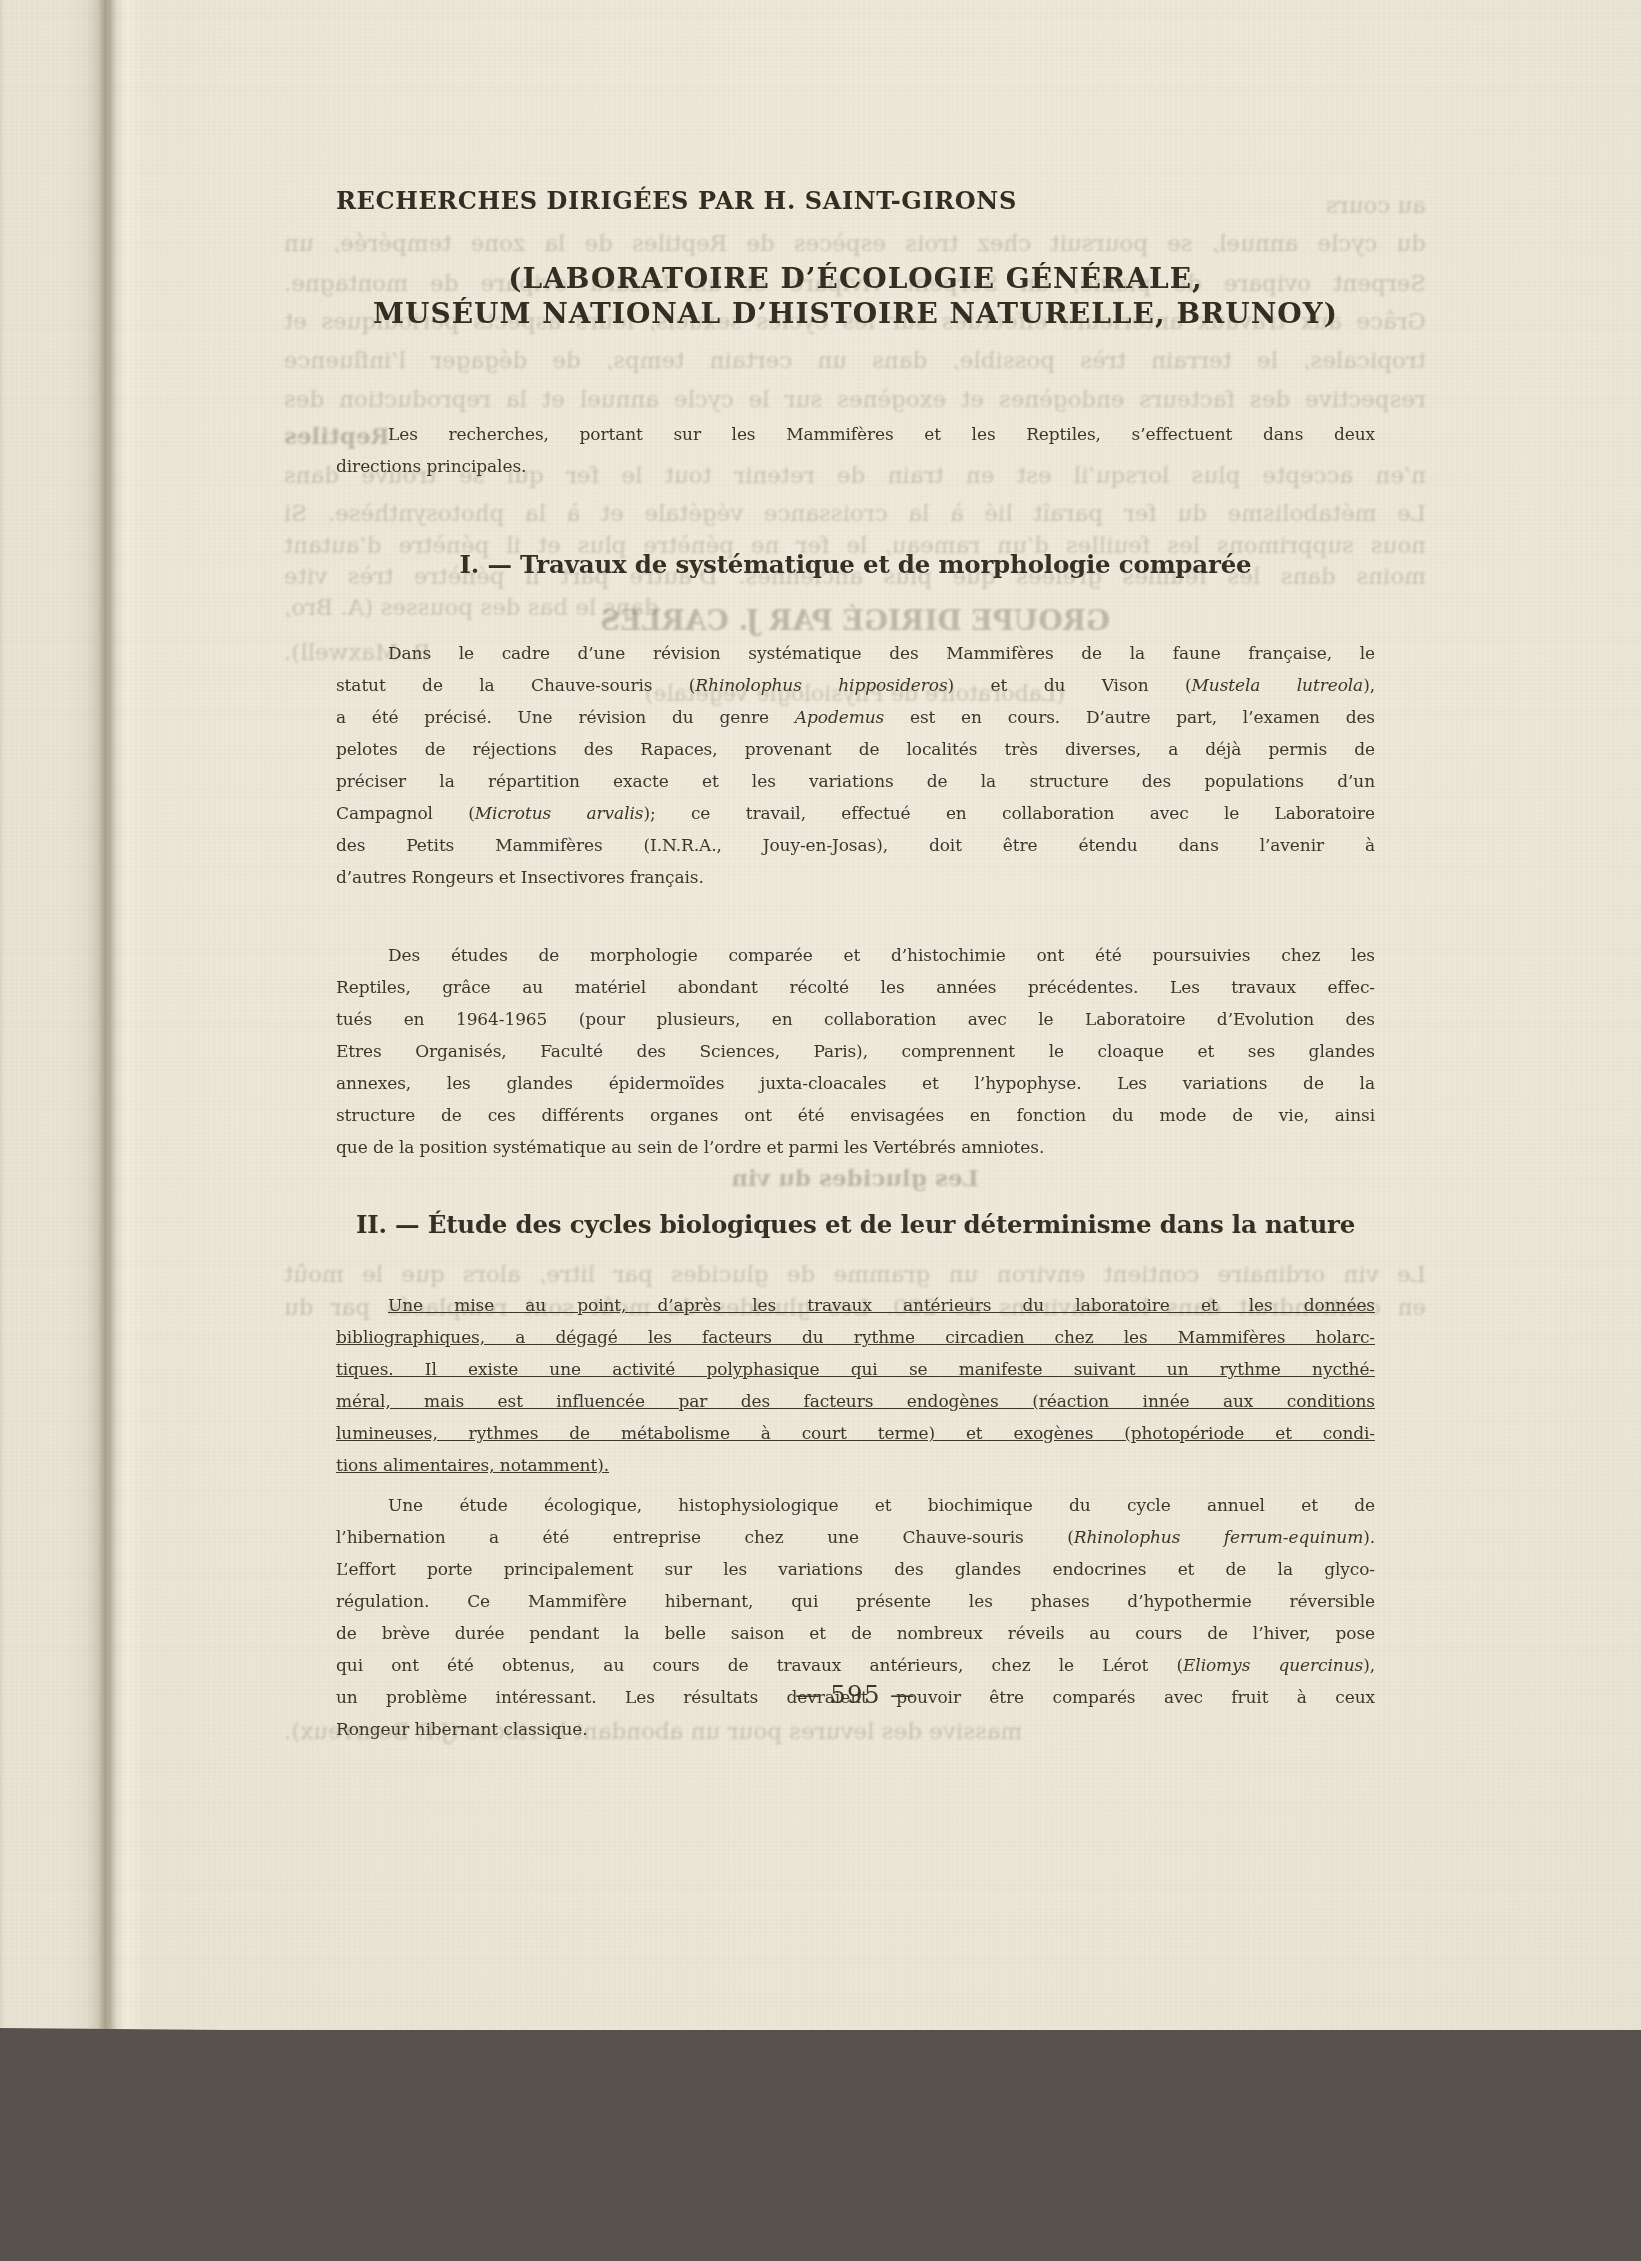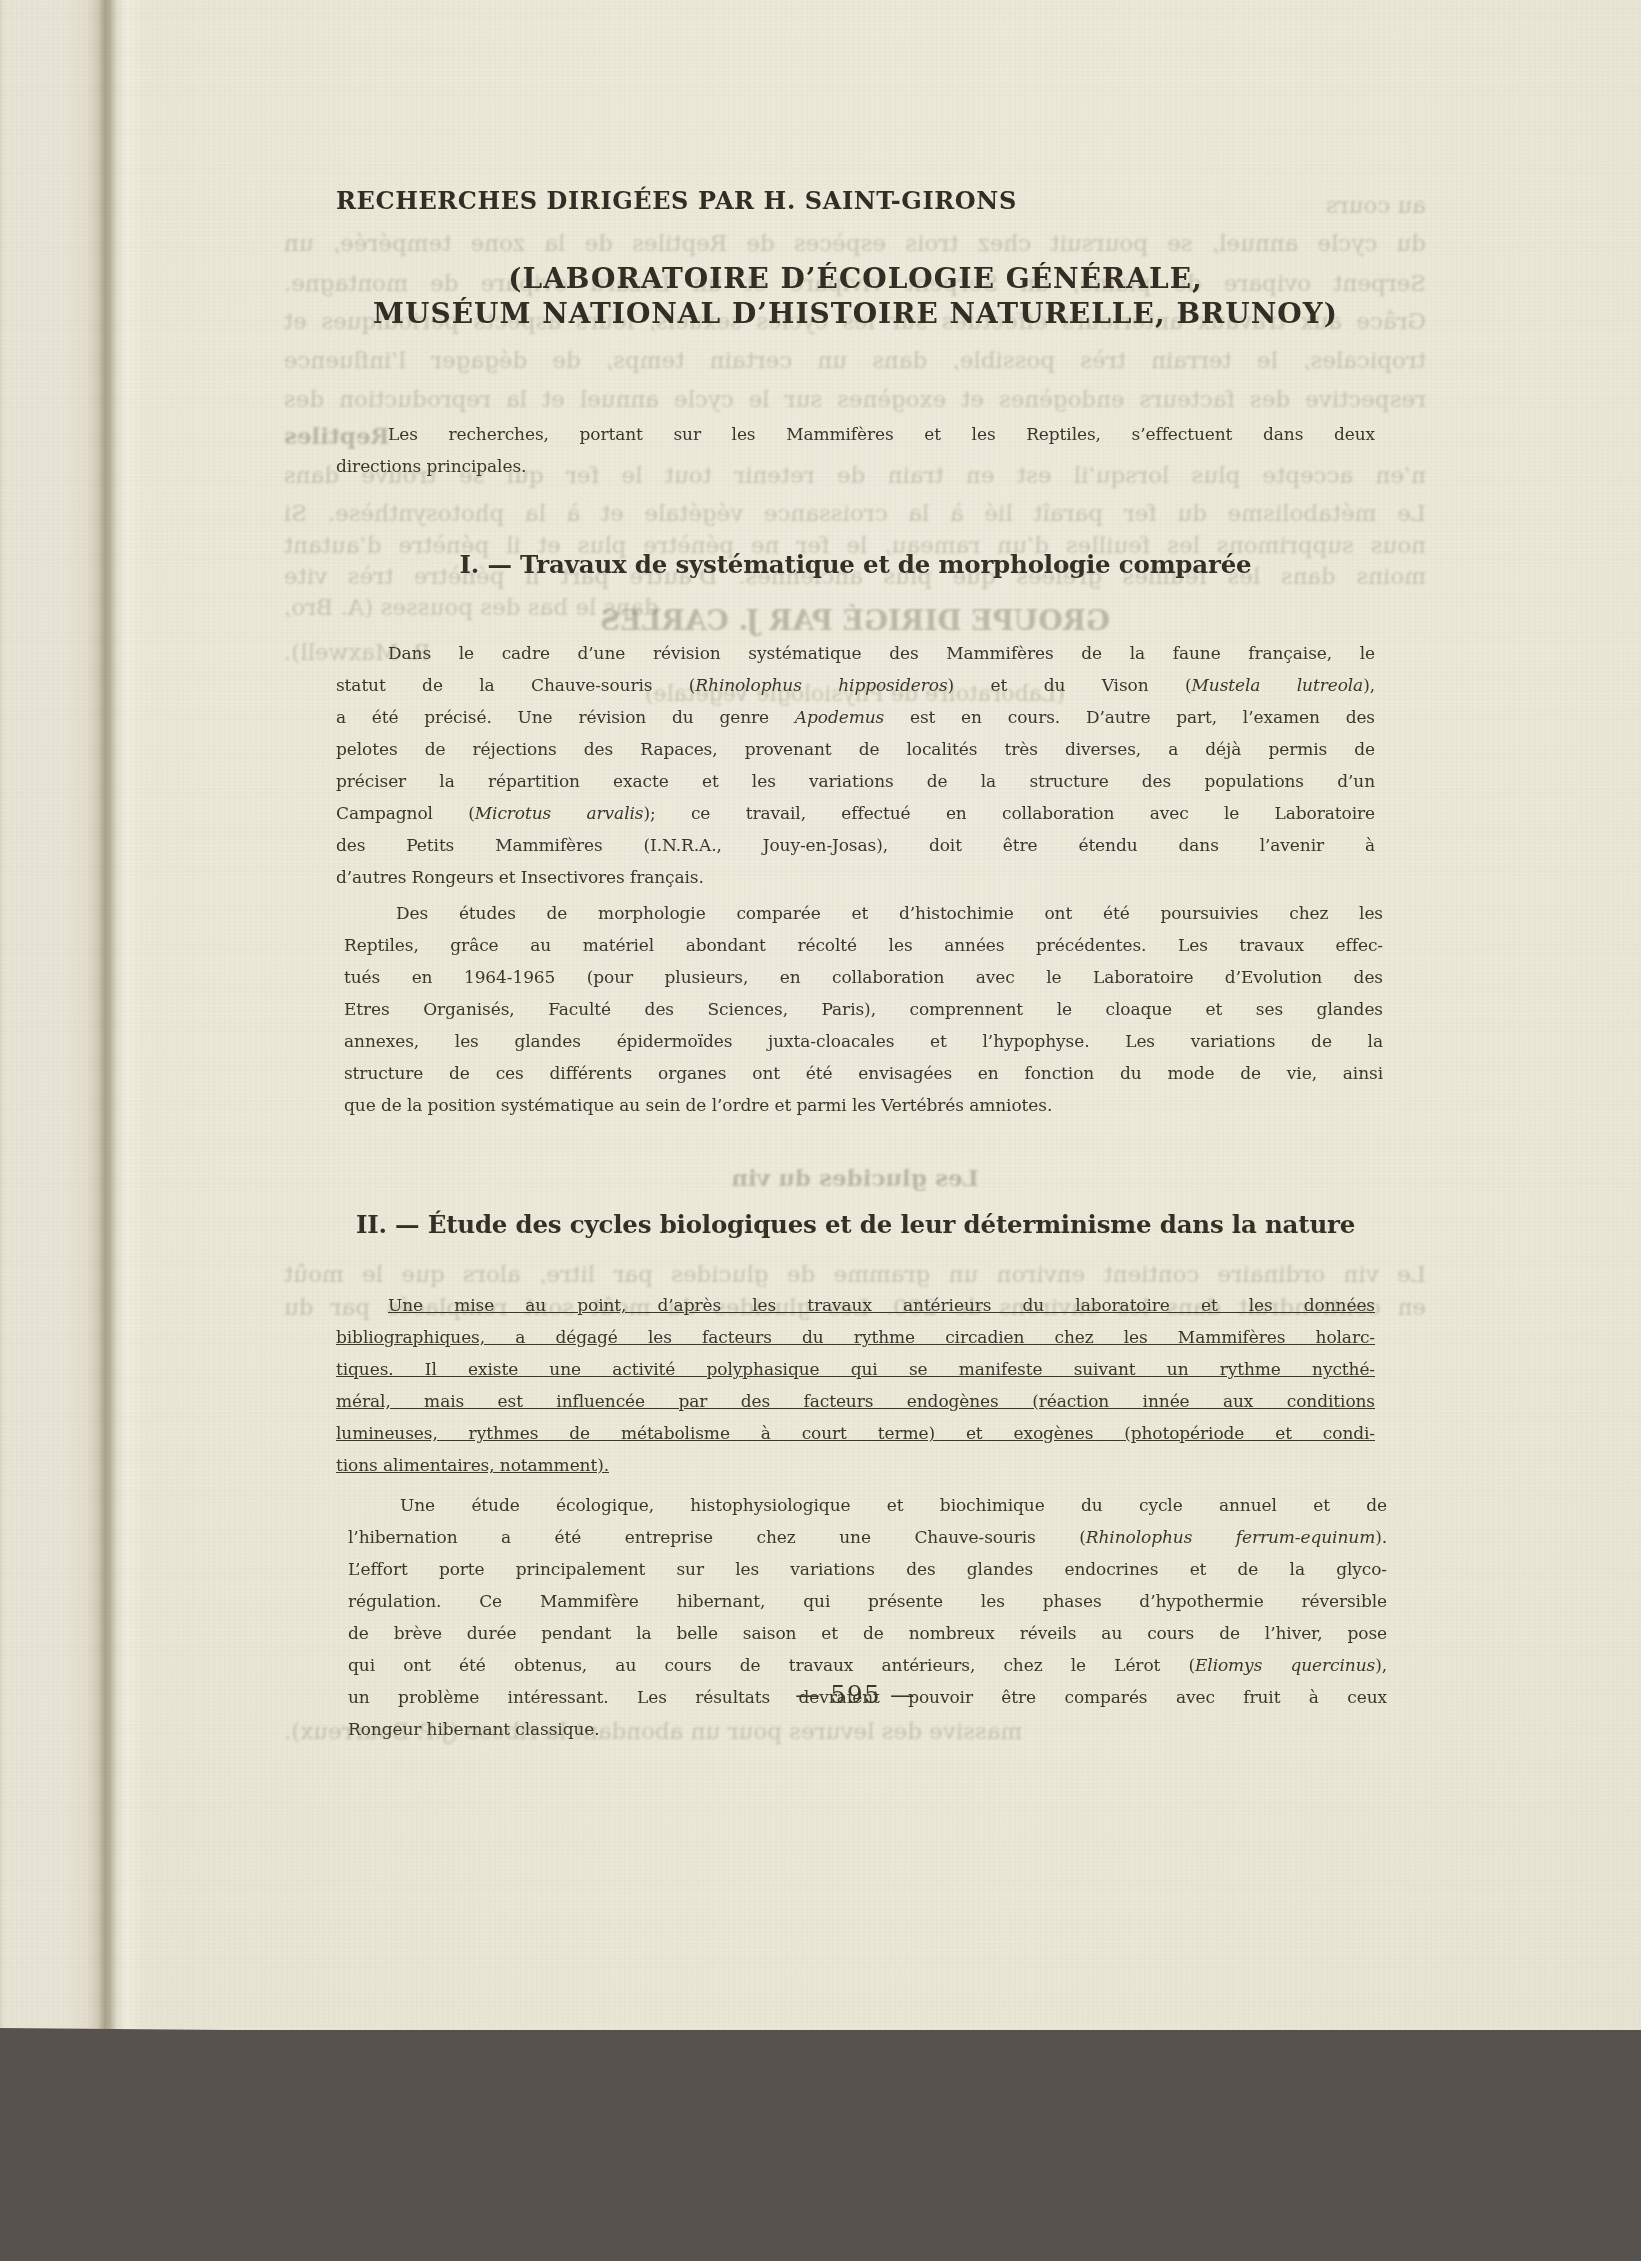--- a/index.html
+++ b/index.html
@@ -132,39 +132,39 @@
         <div class="para" style="top: 637px;">
           <div class="line indent"><span>Dans le cadre d’une révision systématique des Mammifères de la faune française, le</span></div>
           <div class="line"><span>statut de la Chauve-souris (</span><i>Rhinolophus hipposideros</i><span>) et du Vison (</span><i>Mustela lutreola</i><span>),</span></div>
           <div class="line"><span>a été précisé. Une révision du genre </span><i>Apodemus</i><span> est en cours. D’autre part, l’examen des</span></div>
           <div class="line"><span>pelotes de réjections des Rapaces, provenant de localités très diverses, a déjà permis de</span></div>
           <div class="line"><span>préciser la répartition exacte et les variations de la structure des populations d’un</span></div>
           <div class="line"><span>Campagnol (</span><i>Microtus arvalis</i><span>); ce travail, effectué en collaboration avec le Laboratoire</span></div>
           <div class="line"><span>des Petits Mammifères (I.N.R.A., Jouy-en-Josas), doit être étendu dans l’avenir à</span></div>
           <div class="line last"><span>d’autres Rongeurs et Insectivores français.</span></div>
         </div>
-        <div class="para" style="top: 897px; margin-left: 8px;">
+        <div class="para" style="top: 939px;">
           <div class="line indent"><span>Des études de morphologie comparée et d’histochimie ont été poursuivies chez les</span></div>
           <div class="line"><span>Reptiles, grâce au matériel abondant récolté les années précédentes. Les travaux effec-</span></div>
           <div class="line"><span>tués en 1964-1965 (pour plusieurs, en collaboration avec le Laboratoire d’Evolution des</span></div>
           <div class="line"><span>Etres Organisés, Faculté des Sciences, Paris), comprennent le cloaque et ses glandes</span></div>
           <div class="line"><span>annexes, les glandes épidermoïdes juxta-cloacales et l’hypophyse. Les variations de la</span></div>
           <div class="line"><span>structure de ces différents organes ont été envisagées en fonction du mode de vie, ainsi</span></div>
           <div class="line last"><span>que de la position systématique au sein de l’ordre et parmi les Vertébrés amniotes.</span></div>
         </div>
         <div class="heading" style="top: 1210px;">II. — Étude des cycles biologiques et de leur déterminisme dans la nature</div>
         <div class="para" style="top: 1289px; text-decoration: underline;">
           <div class="line indent"><span>Une mise au point, d’après les travaux antérieurs du laboratoire et les données</span></div>
           <div class="line"><span>bibliographiques, a dégagé les facteurs du rythme circadien chez les Mammifères holarc-</span></div>
           <div class="line"><span>tiques. Il existe une activité polyphasique qui se manifeste suivant un rythme nycthé-</span></div>
           <div class="line"><span>méral, mais est influencée par des facteurs endogènes (réaction innée aux conditions</span></div>
           <div class="line"><span>lumineuses, rythmes de métabolisme à court terme) et exogènes (photopériode et condi-</span></div>
           <div class="line last"><span>tions alimentaires, notamment).</span></div>
         </div>
-        <div class="para" style="top: 1489px; margin-left: 12px;">
+        <div class="para" style="top: 1489px;">
           <div class="line indent"><span>Une étude écologique, histophysiologique et biochimique du cycle annuel et de</span></div>
           <div class="line"><span>l’hibernation a été entreprise chez une Chauve-souris (</span><i>Rhinolophus ferrum-equinum</i><span>).</span></div>
           <div class="line"><span>L’effort porte principalement sur les variations des glandes endocrines et de la glyco-</span></div>
           <div class="line"><span>régulation. Ce Mammifère hibernant, qui présente les phases d’hypothermie réversible</span></div>
           <div class="line"><span>de brève durée pendant la belle saison et de nombreux réveils au cours de l’hiver, pose</span></div>
           <div class="line"><span>qui ont été obtenus, au cours de travaux antérieurs, chez le Lérot (</span><i>Eliomys quercinus</i><span>),</span></div>
           <div class="line"><span>un problème intéressant. Les résultats devraient pouvoir être comparés avec fruit à ceux</span></div>
           <div class="line last"><span>Rongeur hibernant classique.</span></div>
         </div>
       </div>

